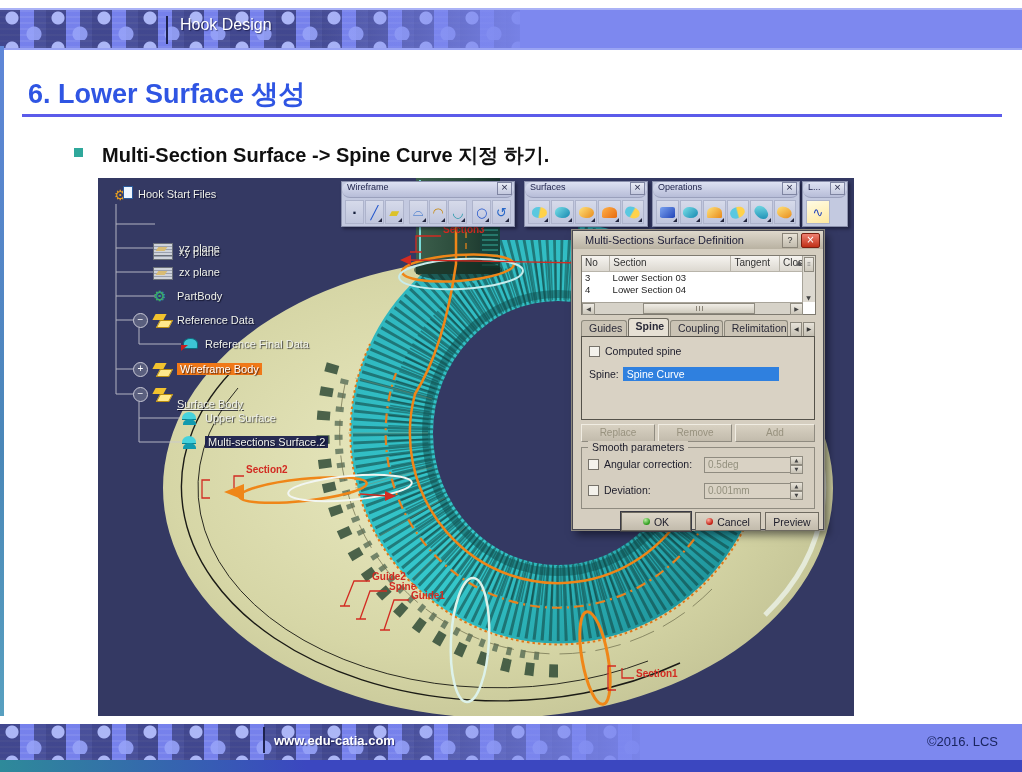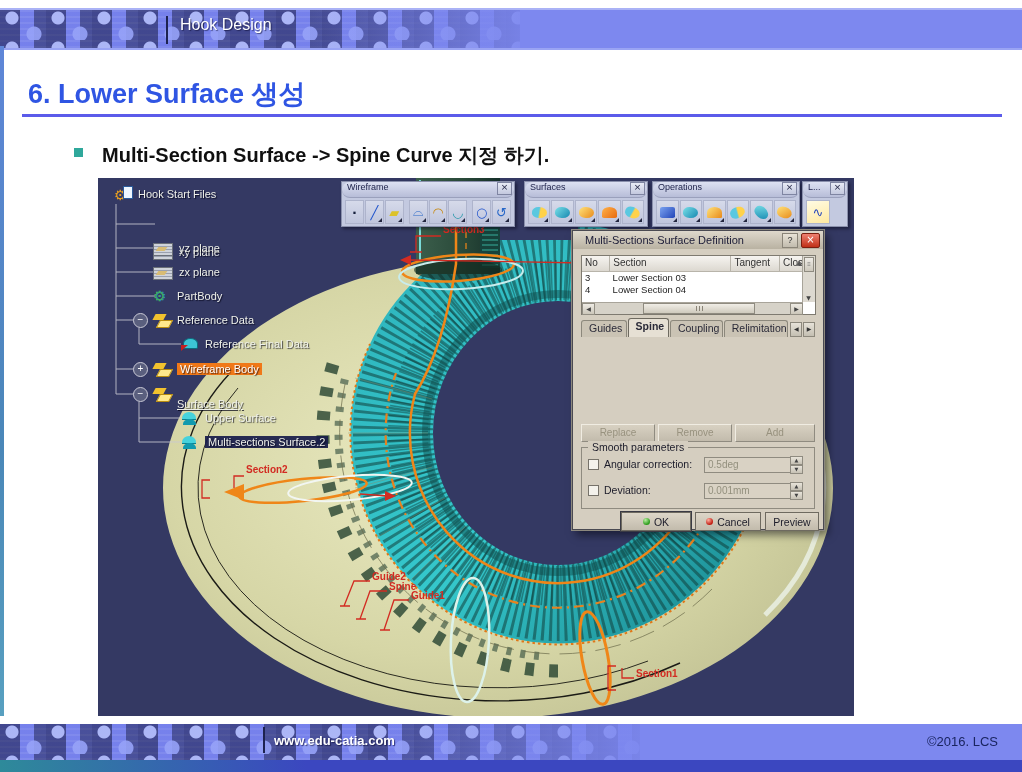--- a/index.html
+++ b/index.html
@@ -457,20 +457,30 @@
 
       <div id="dlg-tabs">
         <span class="tab">Guides</span>
         <span class="tab active">Spine</span>
         <span class="tab">Coupling</span>
         <span class="tab clip">Relimitation</span>
         <span class="tabarr">◀</span>
         <span class="tabarr">▶</span>
       </div>
 
+      <div id="dlg-panel">
+        <div class="cbrow" style="top:8px;">
+          <span class="cb"></span>
+          <span>Computed spine</span>
+        </div>
+        <div id="spine-row">
+          <span>Spine:</span>
+          <span id="spine-value">Spine Curve</span>
+        </div>
+      </div>
 
       <span class="gbtn" style="left:8px;width:72px;">Replace</span>
       <span class="gbtn" style="left:85px;width:72px;">Remove</span>
       <span class="gbtn" style="left:162px;width:78px;">Add</span>
 
       <div id="smooth-group">
         <span id="smooth-label">Smooth parameters</span>
         <div class="srow" style="top:10px;">
           <span class="cb"></span>
           <span>Angular correction:</span>

